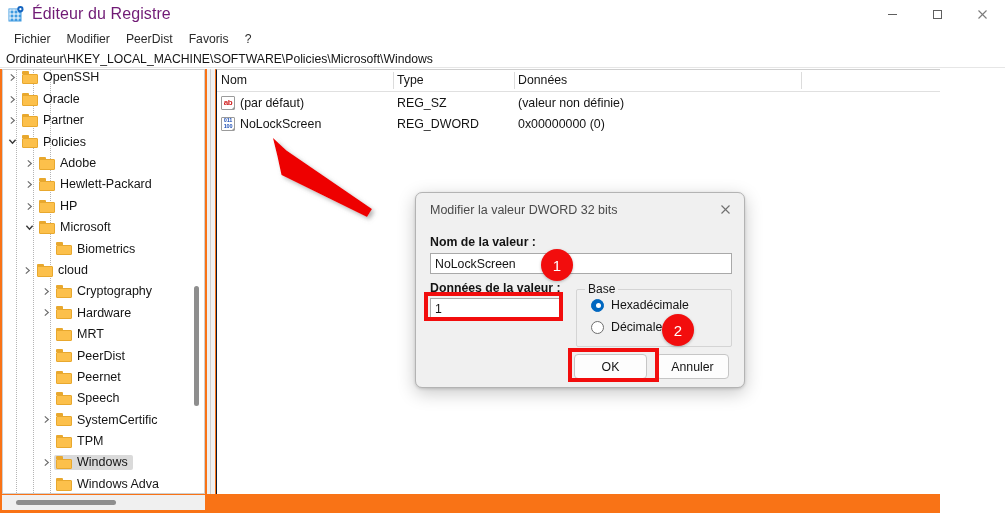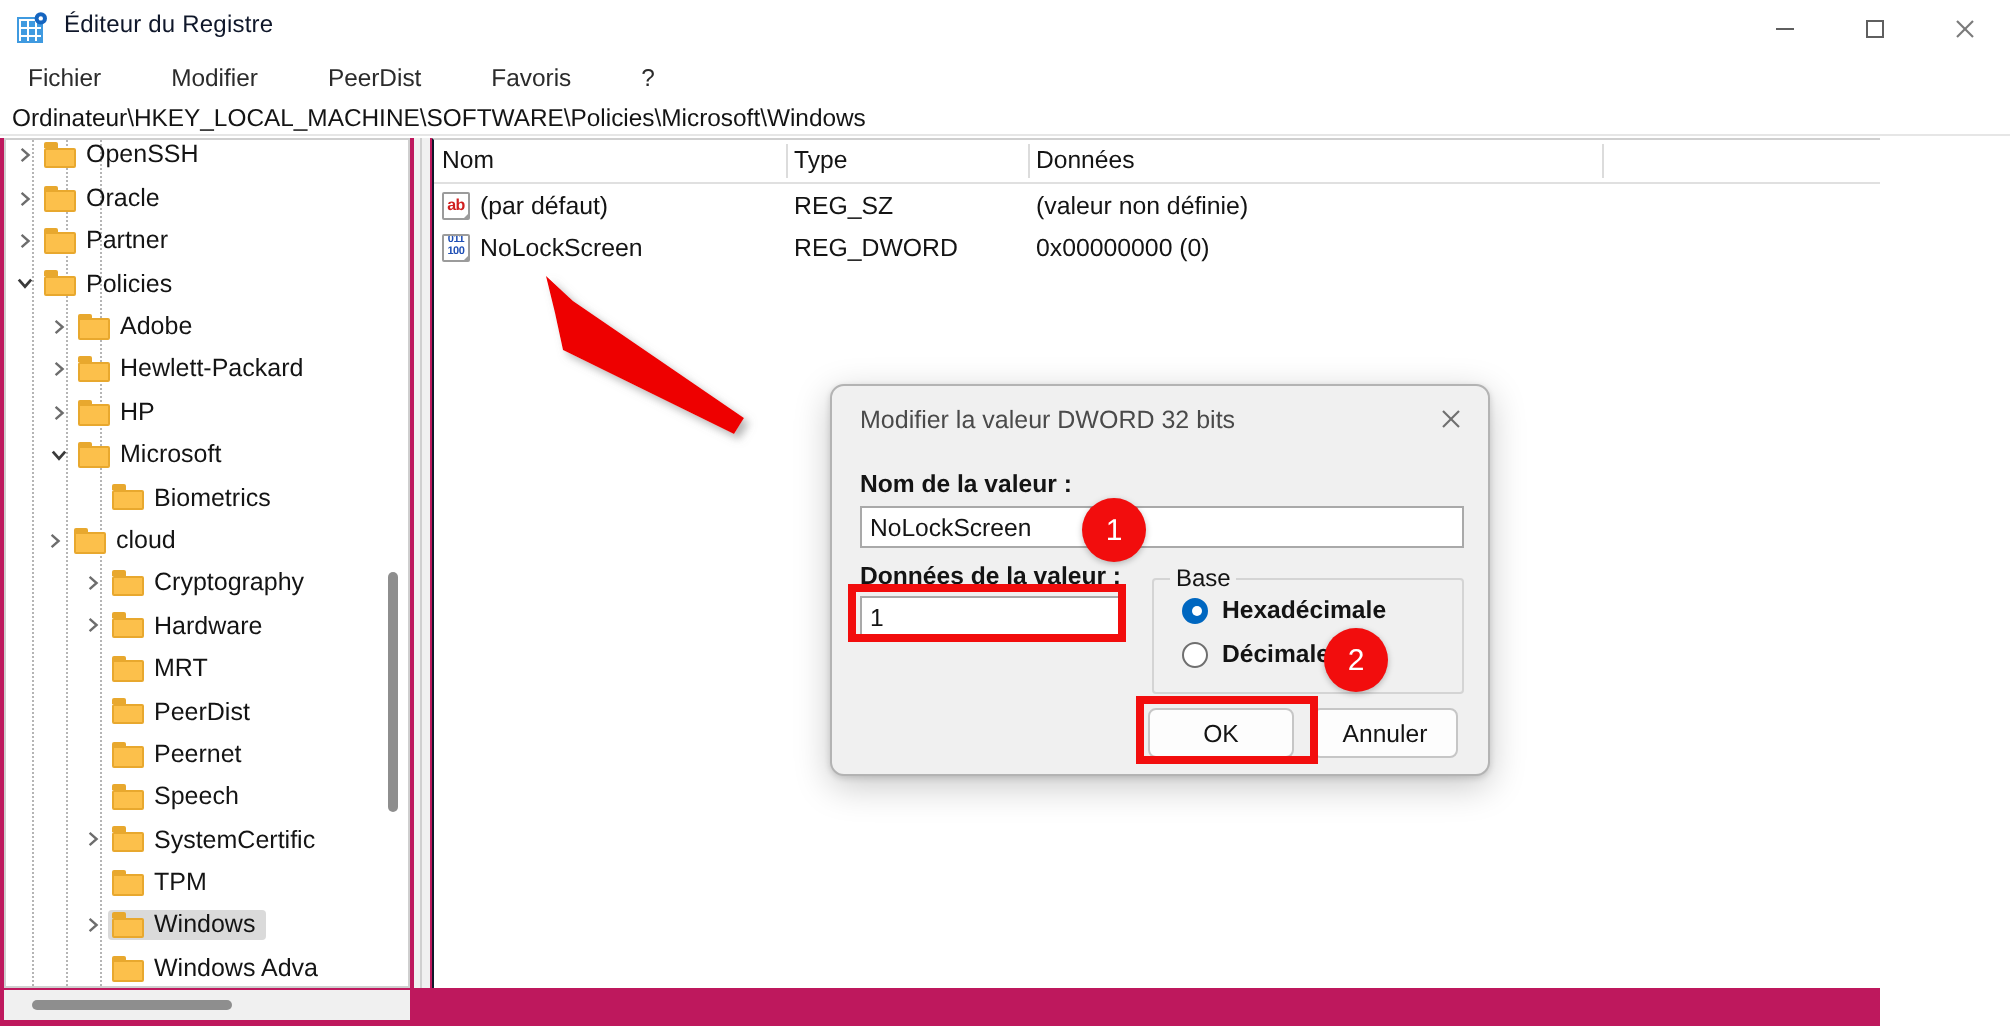--- a/index.html
+++ b/index.html
@@ -19,40 +19,39 @@
   .titlebar {
     position: absolute; left: 0; top: 0; width: 1005px; height: 28px;
     background: #ffffff;
     display: flex; align-items: center;
   }
   .app-icon {
     position: absolute; left: 8px; top: 6px; width: 17px; height: 17px;
   }
   .title-text {
     position: absolute; left: 32px; top: 5px;
-    font-size: 12px; color: #0f172a; letter-spacing: .1px;
+    font-size: 16px; color: #701a75; letter-spacing: .1px;
   }
   .win-btns {
     position: absolute; right: 0; top: 0; height: 28px;
     display: flex;
   }
   .win-btn {
     width: 45px; height: 28px;
     display: flex; align-items: center; justify-content: center;
     color: #6a6a6a;
   }
   .win-btn svg { display:block; }
 
   
   .menubar {
     position: absolute; left: 0; top: 28px; width: 1005px; height: 22px;
     background: #ffffff;
     display: flex; align-items: center;
     padding-left: 6px;
-    gap: 19px;
   }
   .menu-item {
     font-size: 12.2px; color: #2b2b2b;
     padding: 2px 8px;
     white-space: nowrap;
   }
 
   
   .addressbar {
     position: absolute; left: 0; top: 50px; width: 1005px; height: 18px;
@@ -62,21 +61,21 @@
     border-bottom: 1px solid #e6e6e6;
   }
   .address-text {
     font-size: 12.2px; color: #141414;
     white-space: nowrap;
   }
 
   
   .main {
     position: absolute; left: 0; top: 69px; width: 940px; height: 444px;
-    background: #be185d;
+    background: #f97316;
   }
 
   
   .tree-pane {
     position: absolute; left: 2px; top: 0px; width: 203px; height: 425px;
     background: #ffffff;
     border: 1px solid #cfcfcf;
     overflow: hidden;
   }
   .tree-inner { position: relative; width: 100%; height: 100%; }
@@ -245,21 +244,21 @@
     border: 1px solid #d4d4d4;
     border-radius: 2px;
   }
   .group-title {
     position: absolute; left: 8px; top: -8px;
     background: #f0f0f0; padding: 0 3px;
     font-size: 12px; color: #141414;
   }
   .radio-row {
     position: absolute; display: flex; align-items: center; gap: 7px;
-    font-size: 12.3px; color: #141414; font-weight: bold;
+    font-size: 12.3px; color: #141414;
   }
   .radio {
     width: 13px; height: 13px; border-radius: 50%;
     border: 1px solid #6f6f6f; background: #ffffff;
     flex: 0 0 13px; position: relative;
   }
   .radio.on { background: #0067c0; border-color: #0067c0; }
   .radio.on::after {
     content: ""; position: absolute; left: 3.5px; top: 3.5px;
     width: 5px; height: 5px; border-radius: 50%; background: #ffffff;

